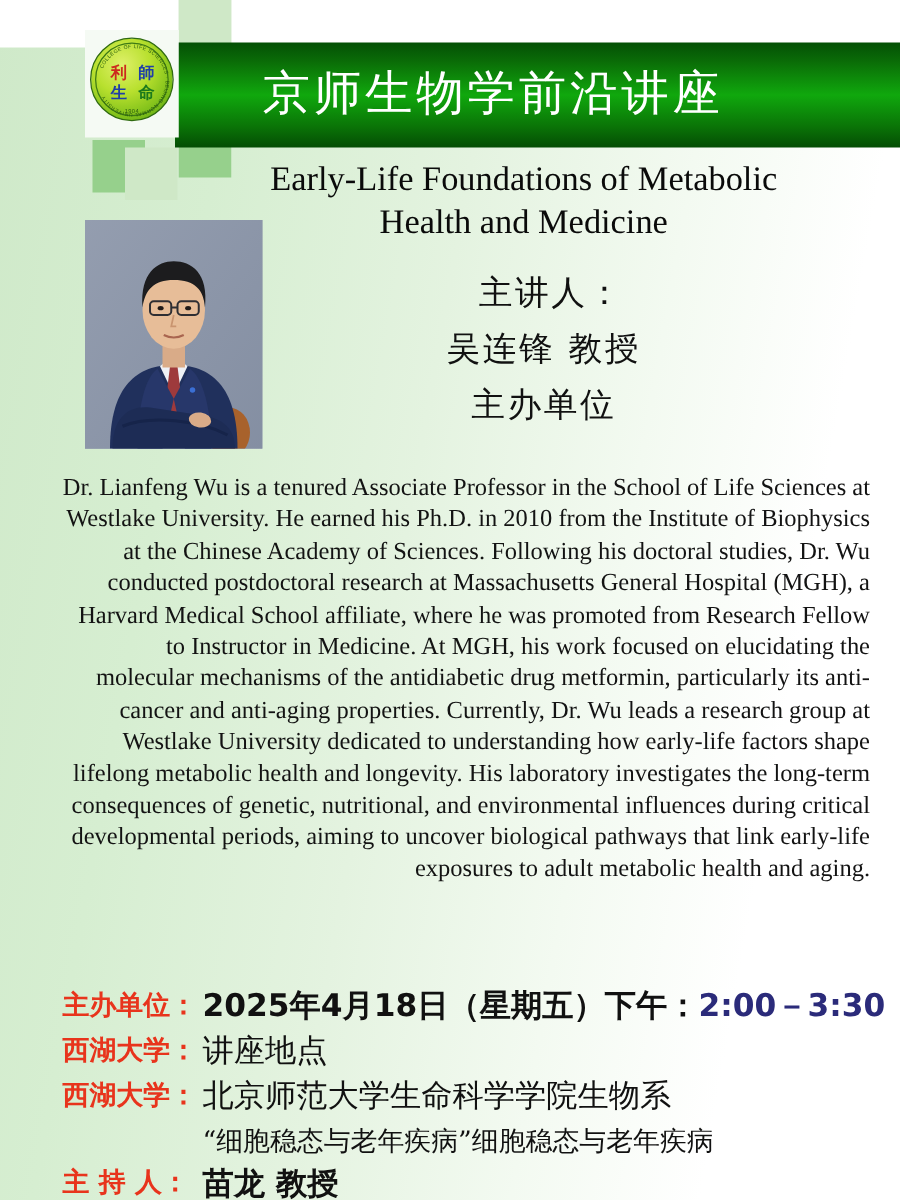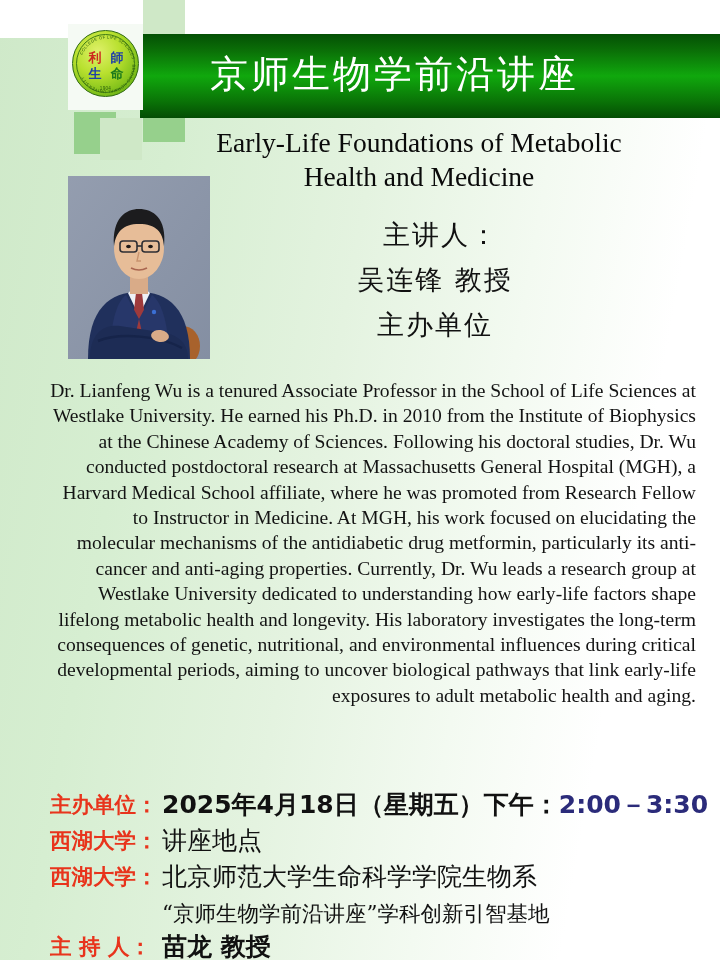--- a/index.html
+++ b/index.html
@@ -195,20 +195,20 @@
       <div class="dval"><span class="time-strong">2025年4月18日（星期五）下午：</span><span class="time-range">2:00－3:30</span></div>
     </div>
     <div class="drow">
       <div class="dlabel">西湖大学：</div>
       <div class="dval serifcn">讲座地点</div>
     </div>
     <div class="drow">
       <div class="dlabel">西湖大学：</div>
       <div class="dval serifcn">北京师范大学生命科学学院生物系</div>
     </div>
-    <div class="dsub">“京师生物学前沿讲座”学科创新引智基地</div>
+    <div class="dsub">“细胞稳态与老年疾病”细胞稳态与老年疾病</div>
     <div class="drow" style="margin-top:2px;">
       <div class="dlabel">主 持 人：</div>
       <div class="dval host-val">苗龙 教授</div>
     </div>
   </div>
 
 </div>
 
 </body></html>

